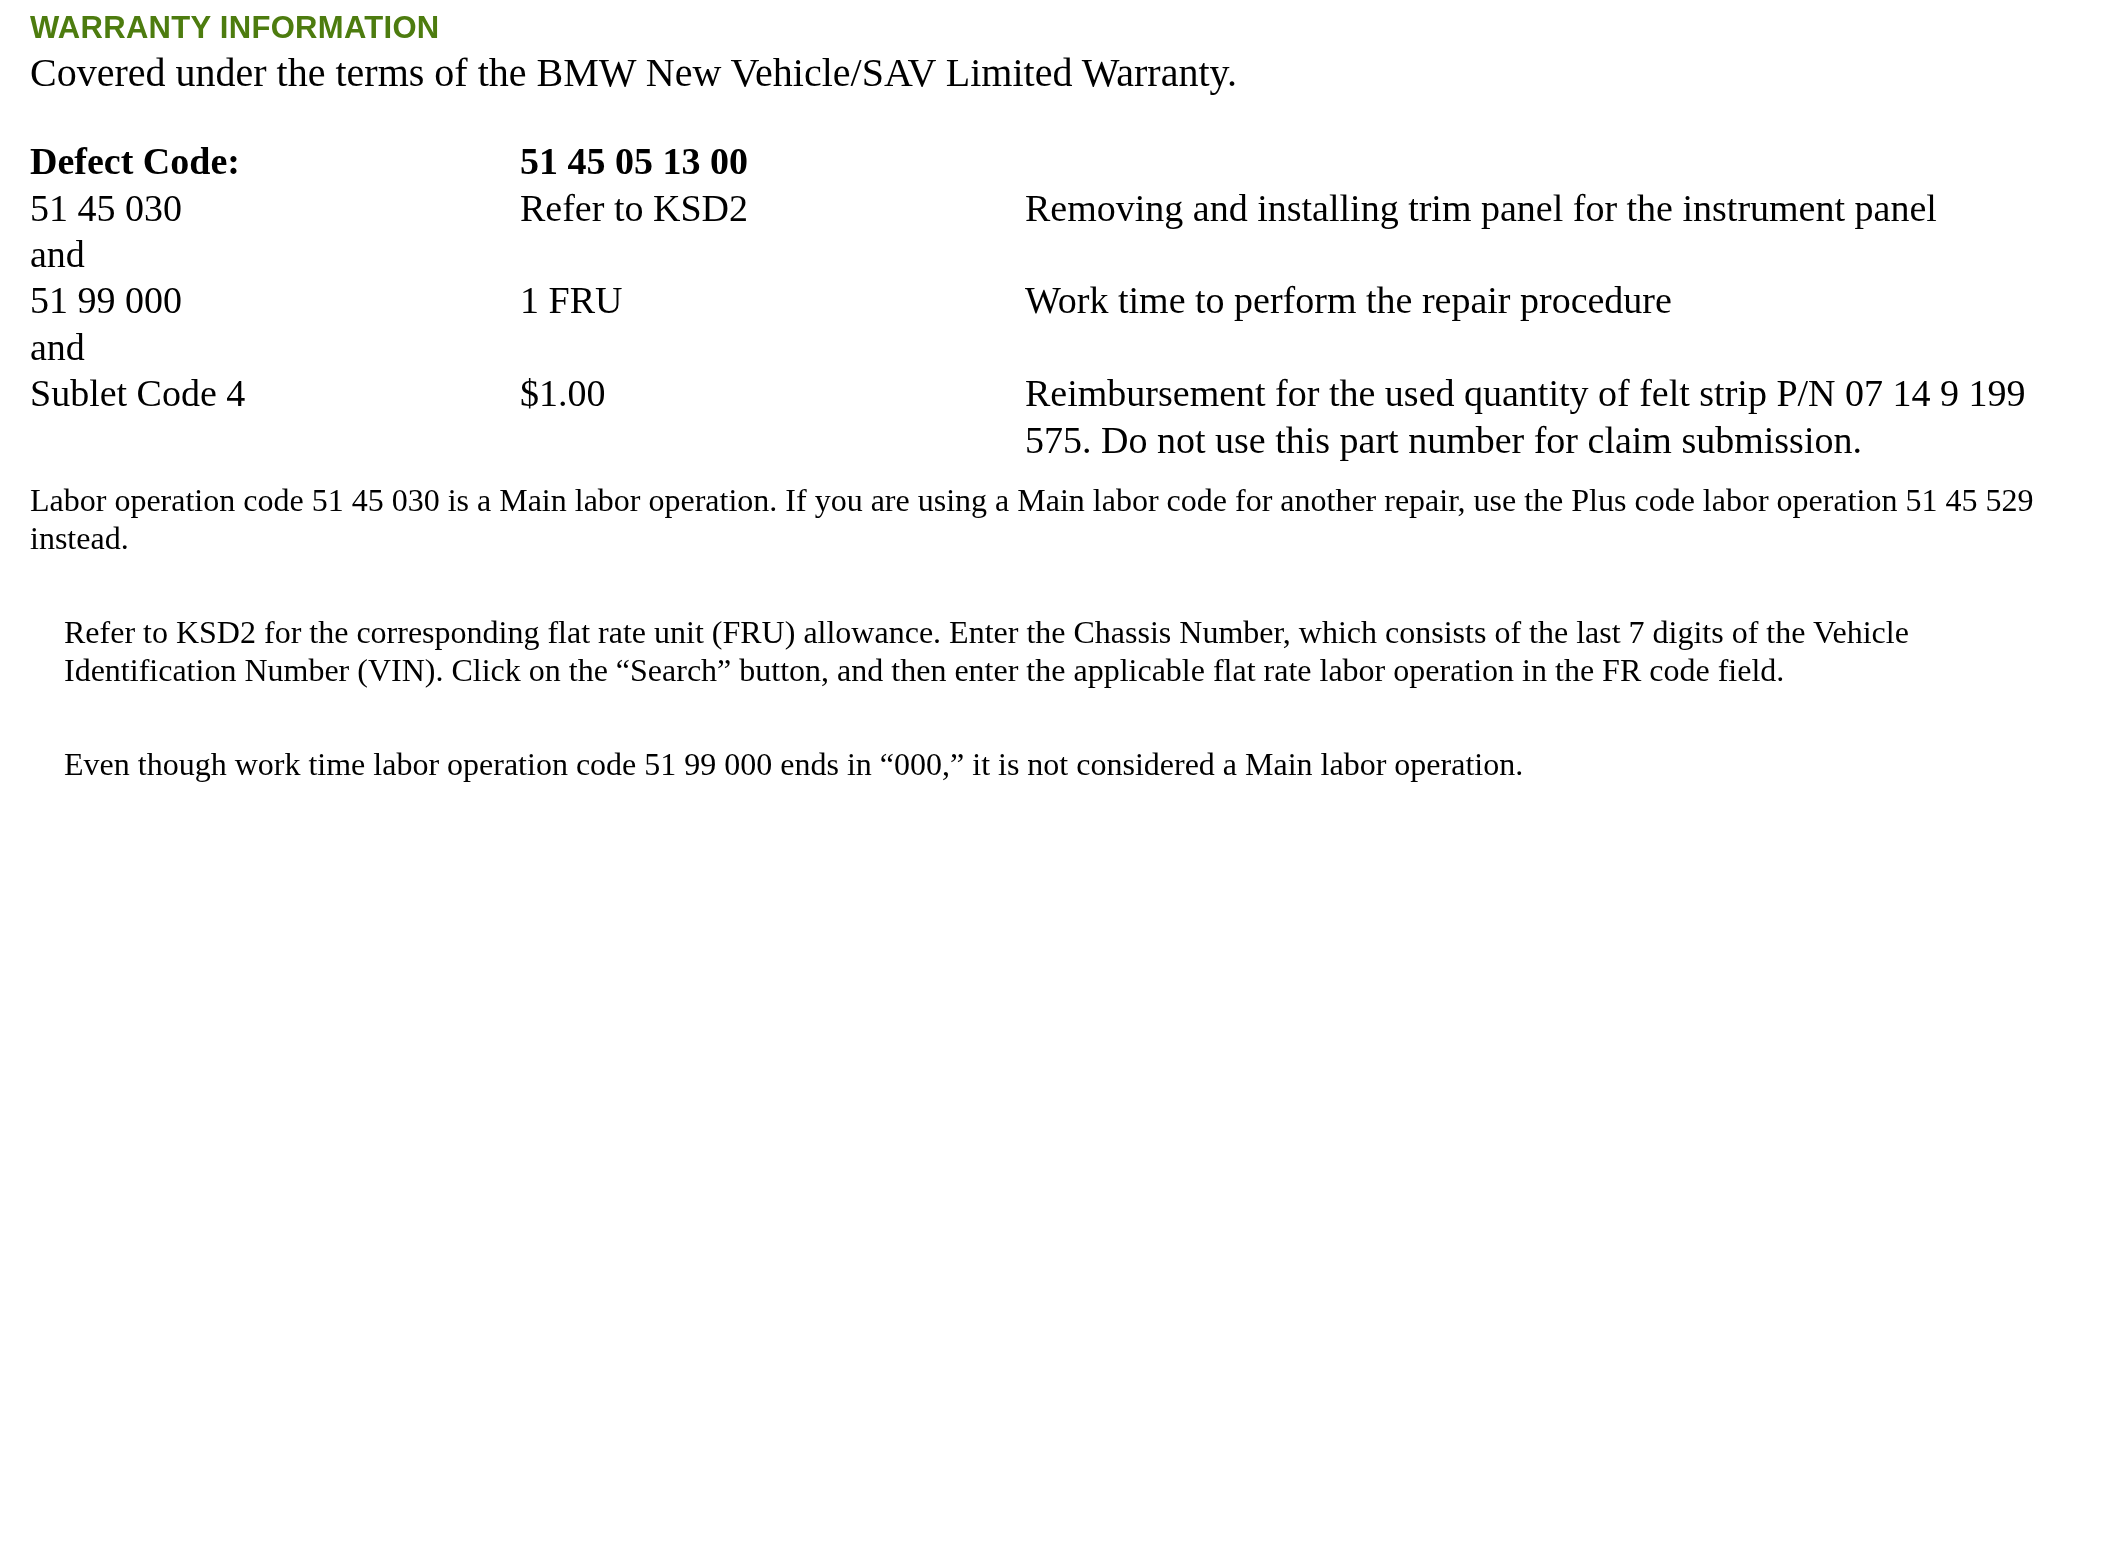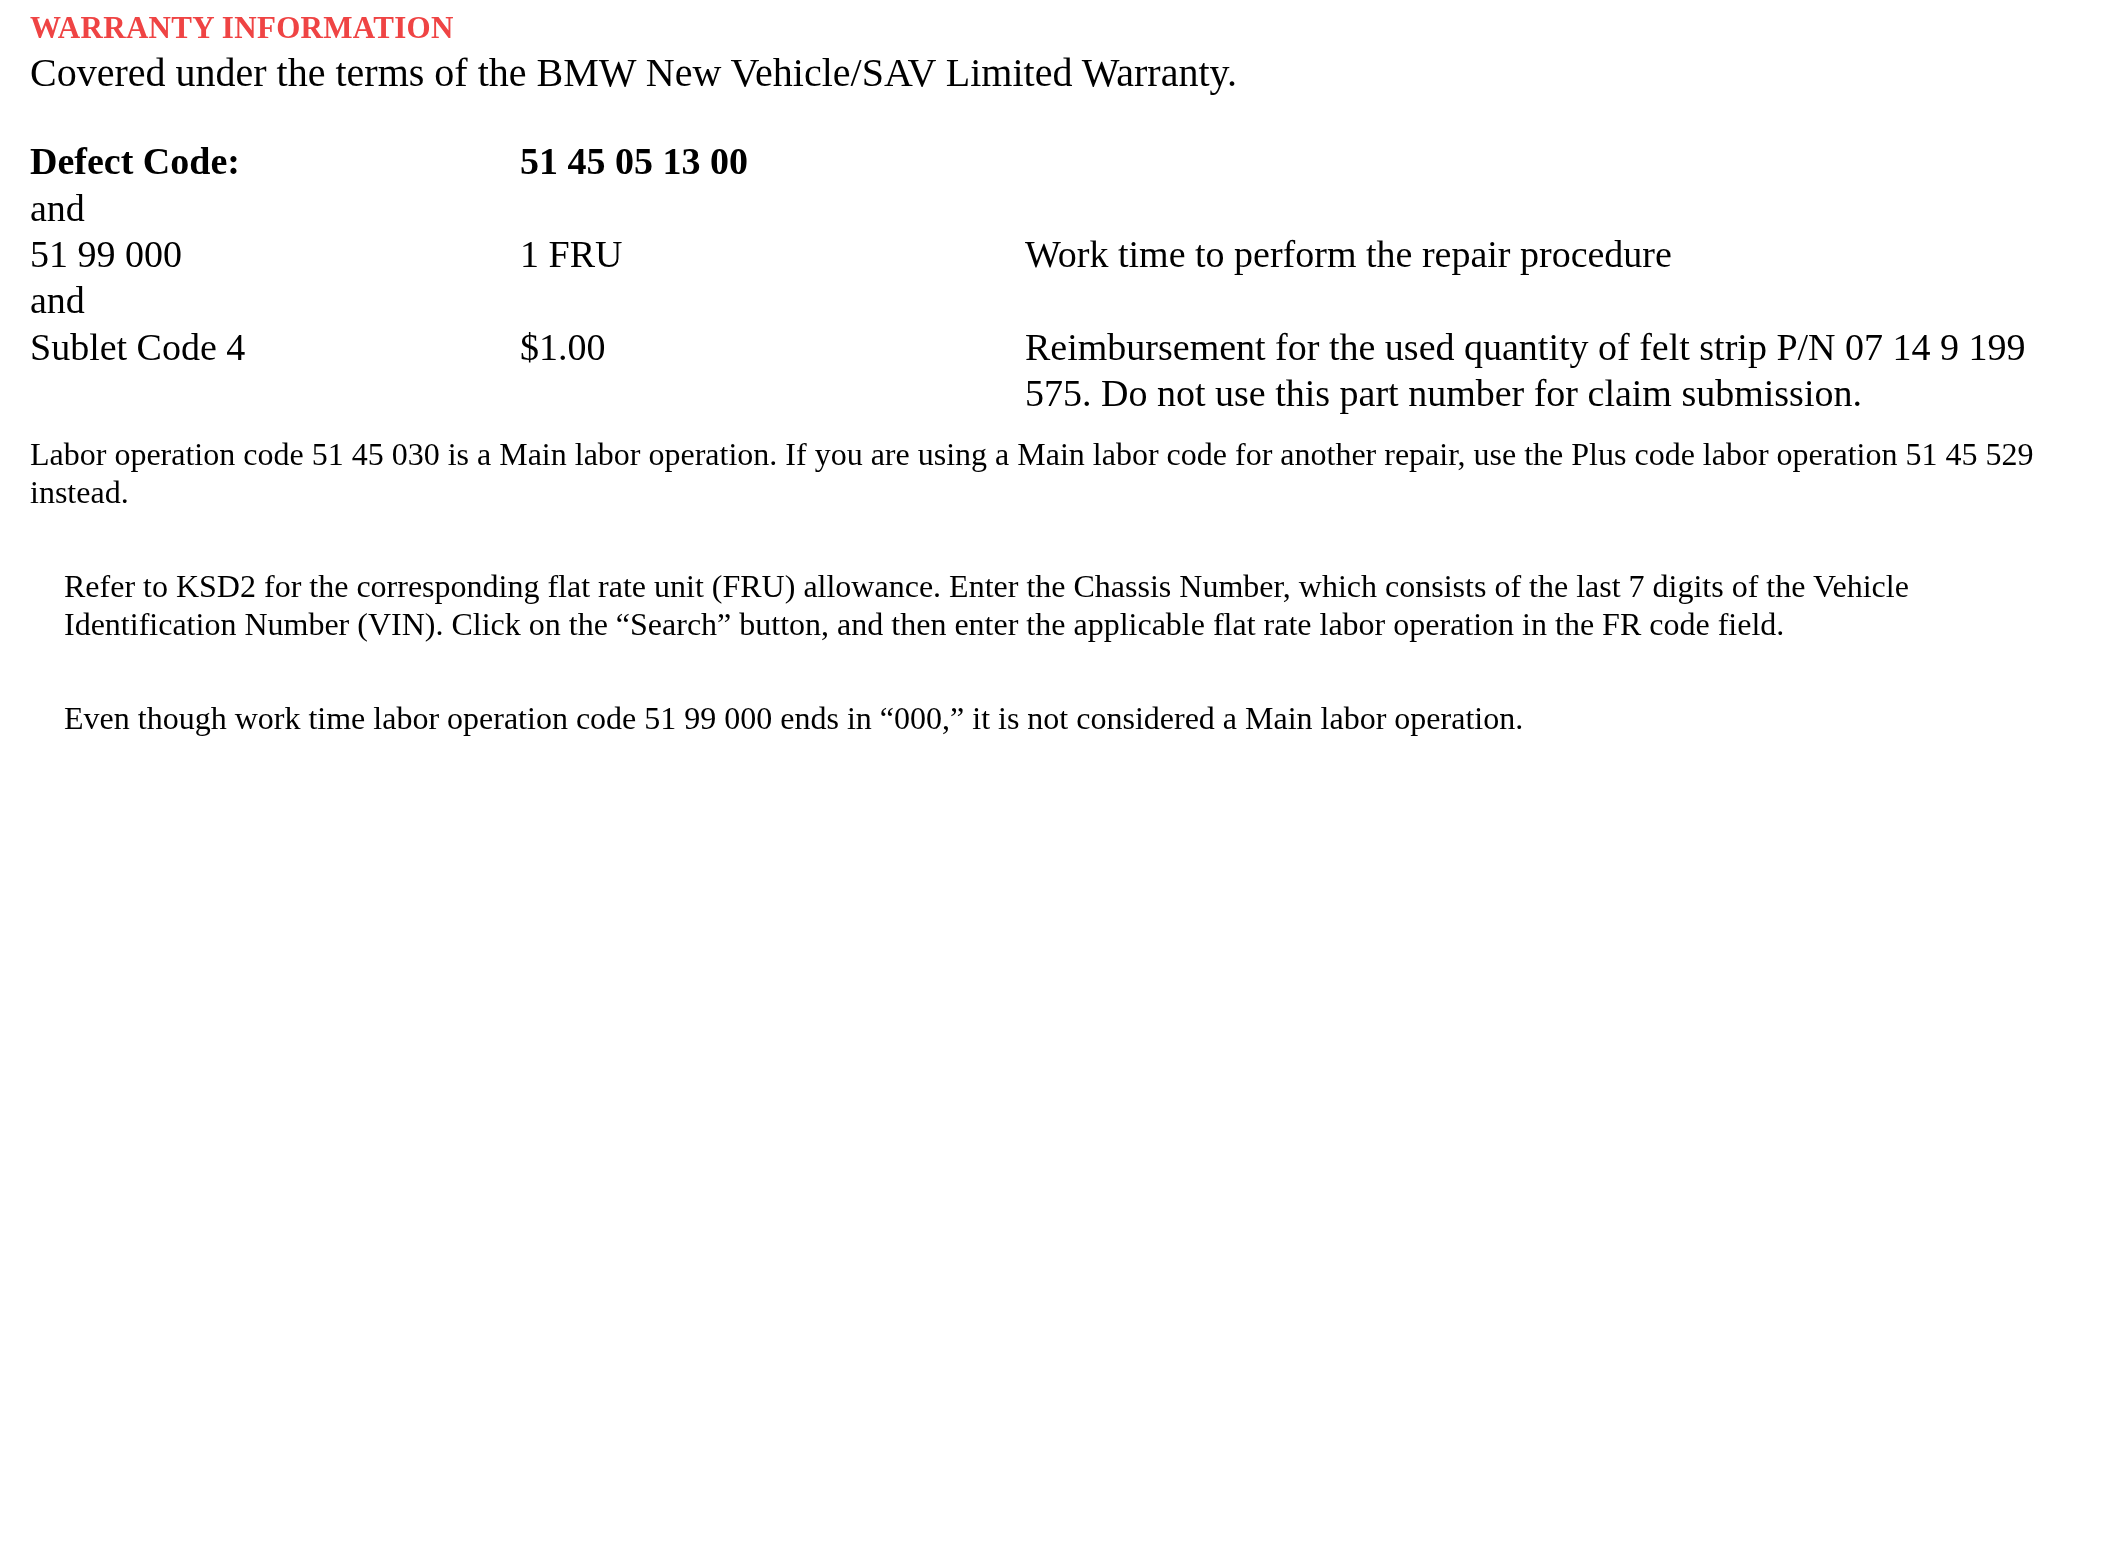--- a/index.html
+++ b/index.html
@@ -11,22 +11,22 @@
     width: 2113px;
     min-height: 1549px;
     font-family: "Liberation Serif", "DejaVu Serif", serif;
     color: #000000;
   }
   .page {
     padding: 10px 30px 0 30px;
     box-sizing: border-box;
   }
   .section-heading {
-    color: #ef4444;
-    font-family: Liberation Serif, serif;
+    color: #4d7c0f;
+    font-family: Liberation Sans, sans-serif;
     font-weight: bold;
     font-size: 31px;
     letter-spacing: 0.3px;
     margin: 0 0 4px 0;
   }
   .intro-line {
     font-size: 40px;
     line-height: 1.16;
     margin: 0 0 42px 0;
     font-family: Liberation Serif, serif;
@@ -76,20 +76,25 @@
       <col class="col-desc">
     </colgroup>
     <tbody>
       <tr class="row-defect">
         <td class="bold pad-left-cell">Defect Code:</td>
         <td class="bold">51 45 05 13 00</td>
         <td></td>
       </tr>
 
 
+      <tr class="row-body">
+        <td>51 45 030</td>
+        <td>Refer to KSD2</td>
+        <td class="desc-cell">Removing and installing trim panel for the instrument panel</td>
+      </tr>
 
       <tr class="row-and">
         <td>and</td>
         <td></td>
         <td></td>
       </tr>
 
       <tr class="row-body">
         <td>51 99 000</td>
         <td>1 FRU</td>

